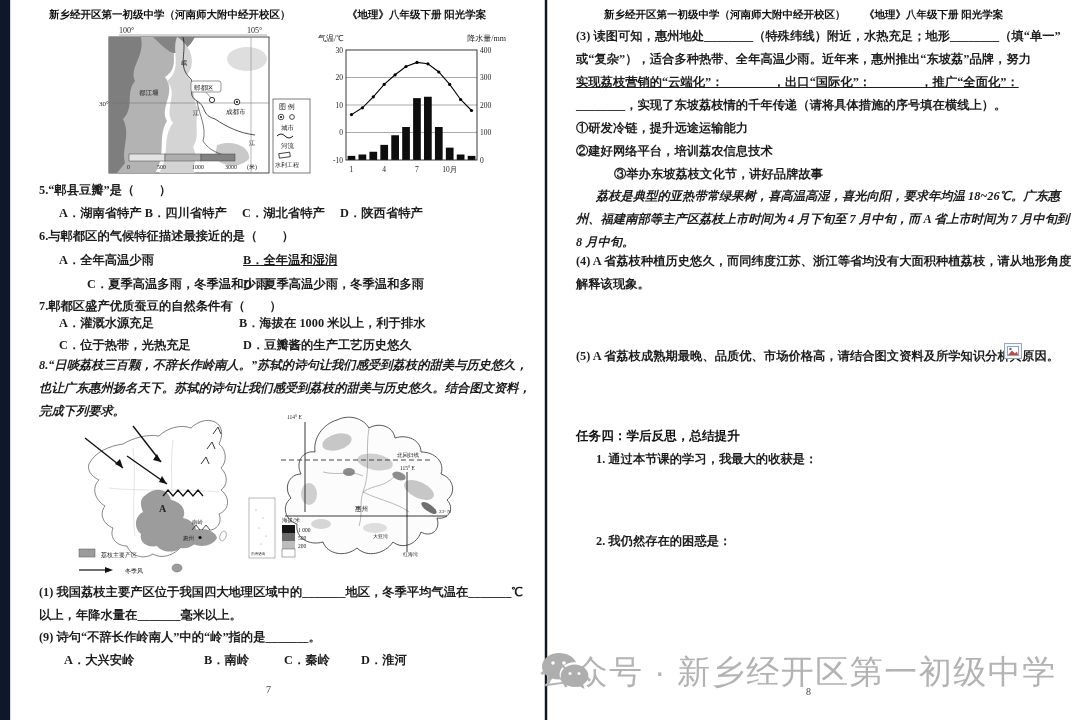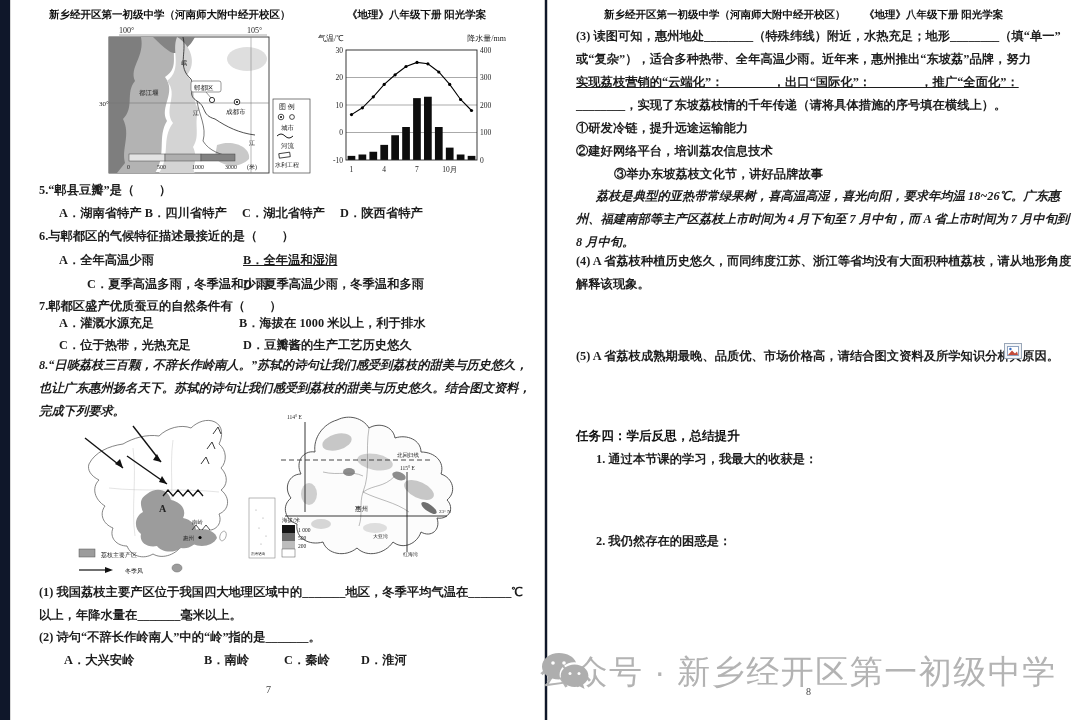--- a/index.html
+++ b/index.html
@@ -207,21 +207,21 @@
       <rect x="3" y="121" width="13" height="8" fill="#6b6b6b"></rect>
       <rect x="3" y="129" width="13" height="8" fill="#bdbdbd"></rect>
       <rect x="3" y="137" width="13" height="8" fill="#fff" stroke="#555" stroke-width="0.5"></rect>
       <text x="19" y="120" font-size="5.5">1 000</text>
       <text x="19" y="128" font-size="5.5">500</text>
       <text x="19" y="136" font-size="5.5">200</text>
     </svg>
 
     <div class="ln" style="left:28px;top:584px;">(1) 我国荔枝主要产区位于我国四大地理区域中的_______地区，冬季平均气温在_______℃</div>
     <div class="ln" style="left:28px;top:607px;">以上，年降水量在_______毫米以上。</div>
-    <div class="ln" style="left:28px;top:629px;">(2) 诗句“不辞长作岭南人”中的“岭”指的是_______。</div>
+    <div class="ln" style="left:28px;top:629px;">(9) 诗句“不辞长作岭南人”中的“岭”指的是_______。</div>
     <div class="ln" style="left:53px;top:652px;">A．大兴安岭</div>
     <div class="ln" style="left:193px;top:652px;">B．南岭</div>
     <div class="ln" style="left:273px;top:652px;">C．秦岭</div>
     <div class="ln" style="left:350px;top:652px;">D．淮河</div>
     <div class="pageno" style="left:255px;top:684px;">7</div>
   </div>
 
   <div class="page" id="page8">
     <div class="hd" style="left:56px;top:8px;">新乡经开区第一初级中学（河南师大附中经开校区）</div>
     <div class="hd" style="left:316px;top:8px;">《地理》八年级下册 阳光学案</div>

